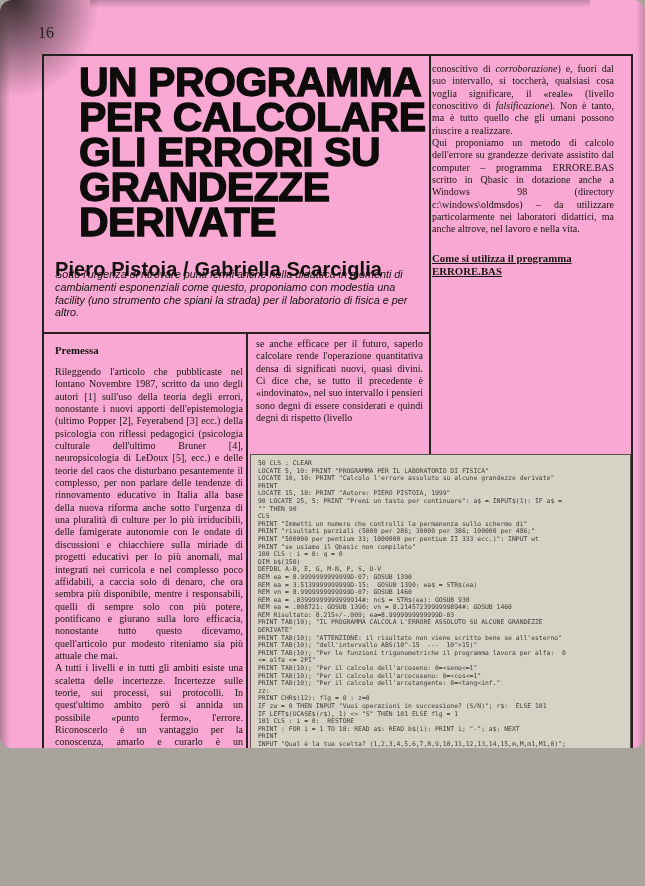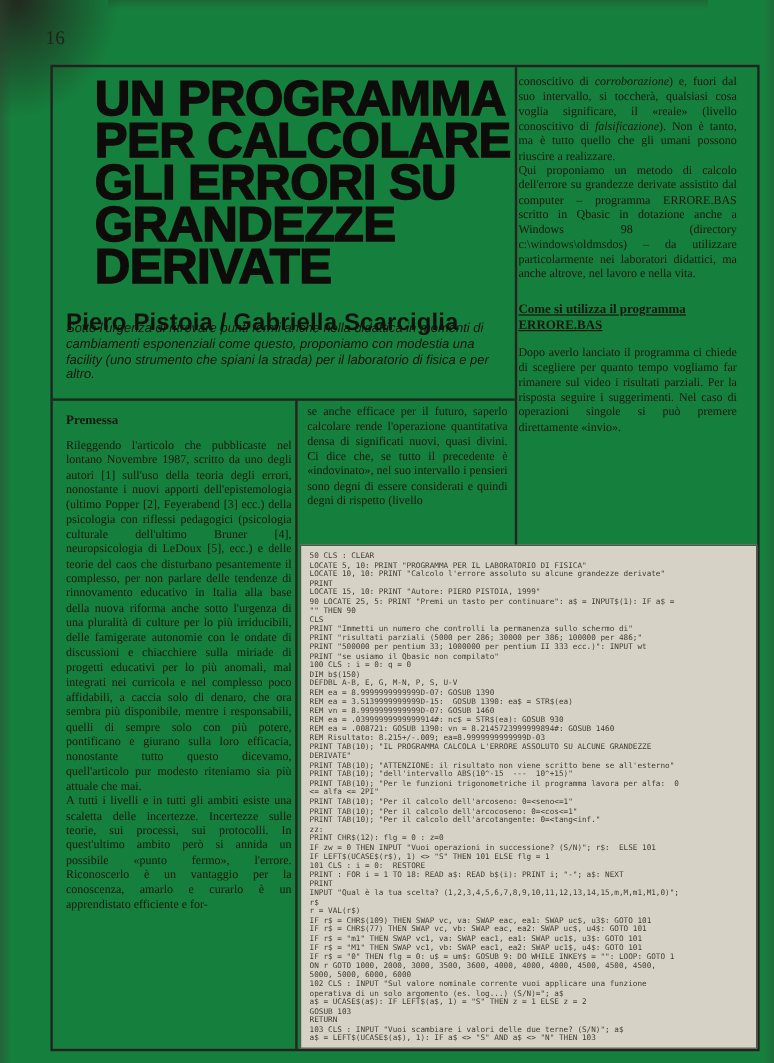--- a/index.html
+++ b/index.html
@@ -1,19 +1,19 @@
 <!DOCTYPE html>
 <html><head>
 <meta charset="utf-8">
 <style>
   html,body { margin:0; padding:0; background:#a8a49c; }
   .page {
-    position:relative; width:645px; height:886px;
-    background:#15803d; overflow:hidden;
-    font-family:"Liberation Serif", serif; color:#17150f;
+    position:relative; width:645px; height:748px;
+    background:#f9a8d4; overflow:hidden;
+    font-family:"Liberation Serif", serif; color:#17150f;border-radius:12px;
   }
   
   .blob-tl { position:absolute; left:-28px; top:-38px; width:140px; height:150px;
     background:radial-gradient(ellipse at 30% 25%, rgba(35,32,28,0.9), rgba(35,32,28,0) 62%); }
   .smudge-top { position:absolute; left:90px; top:-8px; width:500px; height:16px;
     background:linear-gradient(to bottom, rgba(45,42,38,0.55), rgba(45,42,38,0)); }
   .edge-left { position:absolute; left:0; top:0; width:10px; height:100%;
     background:linear-gradient(to right, rgba(60,55,48,0.38), rgba(60,55,48,0)); }
   .edge-right { position:absolute; right:0; top:0; width:9px; height:100%;
     background:linear-gradient(to left, rgba(60,55,48,0.28), rgba(60,55,48,0)); }
@@ -93,21 +93,20 @@
     </div>
 
     <div class="col-mid">
       <p class="body-text">se anche efficace per il futuro, saperlo calcolare rende l'operazione quantitativa densa di significati nuovi, quasi divini. Ci dice che, se tutto il precedente è «indovinato», nel suo intervallo i pensieri sono degni di essere considerati e quindi degni di rispetto (livello</p>
     </div>
 
     <div class="col-right">
       <p class="body-text"><span>conoscitivo di </span><span class="it">corroborazione</span><span>) e, fuori dal suo intervallo, si toccherà, qualsiasi cosa voglia significare, il «reale» (livello conoscitivo di </span><span class="it">falsificazione</span><span>). Non è tanto, ma è tutto quello che gli umani possono riuscire a realizzare.</span></p>
       <p class="body-text">Qui proponiamo un metodo di calcolo dell'errore su grandezze derivate assistito dal computer – programma ERRORE.BAS scritto in Qbasic in dotazione anche a Windows 98 (directory c:\windows\oldmsdos) – da utilizzare particolarmente nei laboratori didattici, ma anche altrove, nel lavoro e nella vita.</p>
       <p class="sub-heading-2">Come si utilizza il programma ERRORE.BAS</p>
-      <p class="body-text">Dopo averlo lanciato il programma ci chiede di scegliere per quanto tempo vogliamo far rimanere sul video i risultati parziali. Per la risposta seguire i suggerimenti. Nel caso di operazioni singole si può premere direttamente «invio».</p>
     </div>
 
     <div class="code-box">
       <pre>50 CLS : CLEAR
 LOCATE 5, 10: PRINT "PROGRAMMA PER IL LABORATORIO DI FISICA"
 LOCATE 10, 10: PRINT "Calcolo l'errore assoluto su alcune grandezze derivate"
 PRINT
 LOCATE 15, 10: PRINT "Autore: PIERO PISTOIA, 1999"
 90 LOCATE 25, 5: PRINT "Premi un tasto per continuare": a$ = INPUT$(1): IF a$ =
 "" THEN 90

